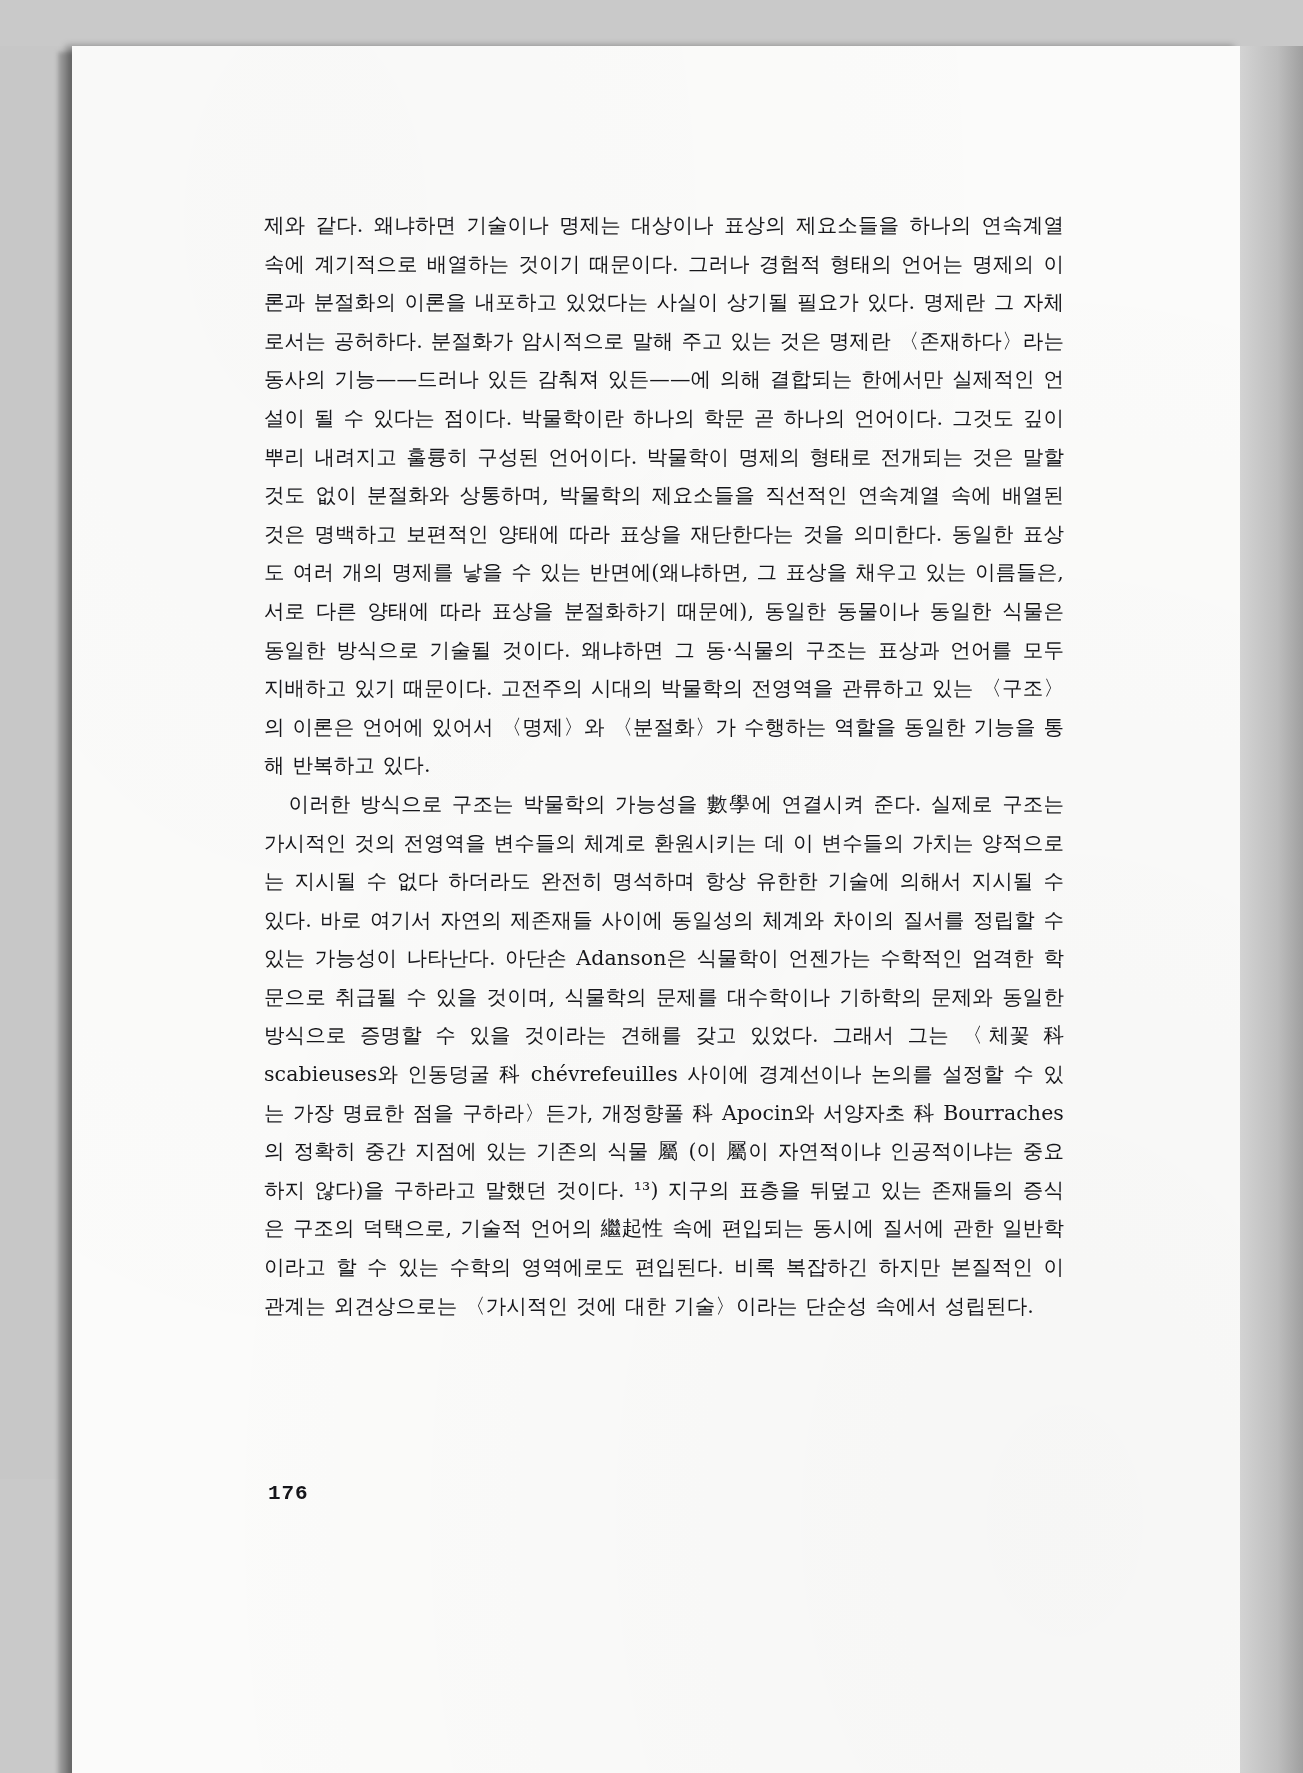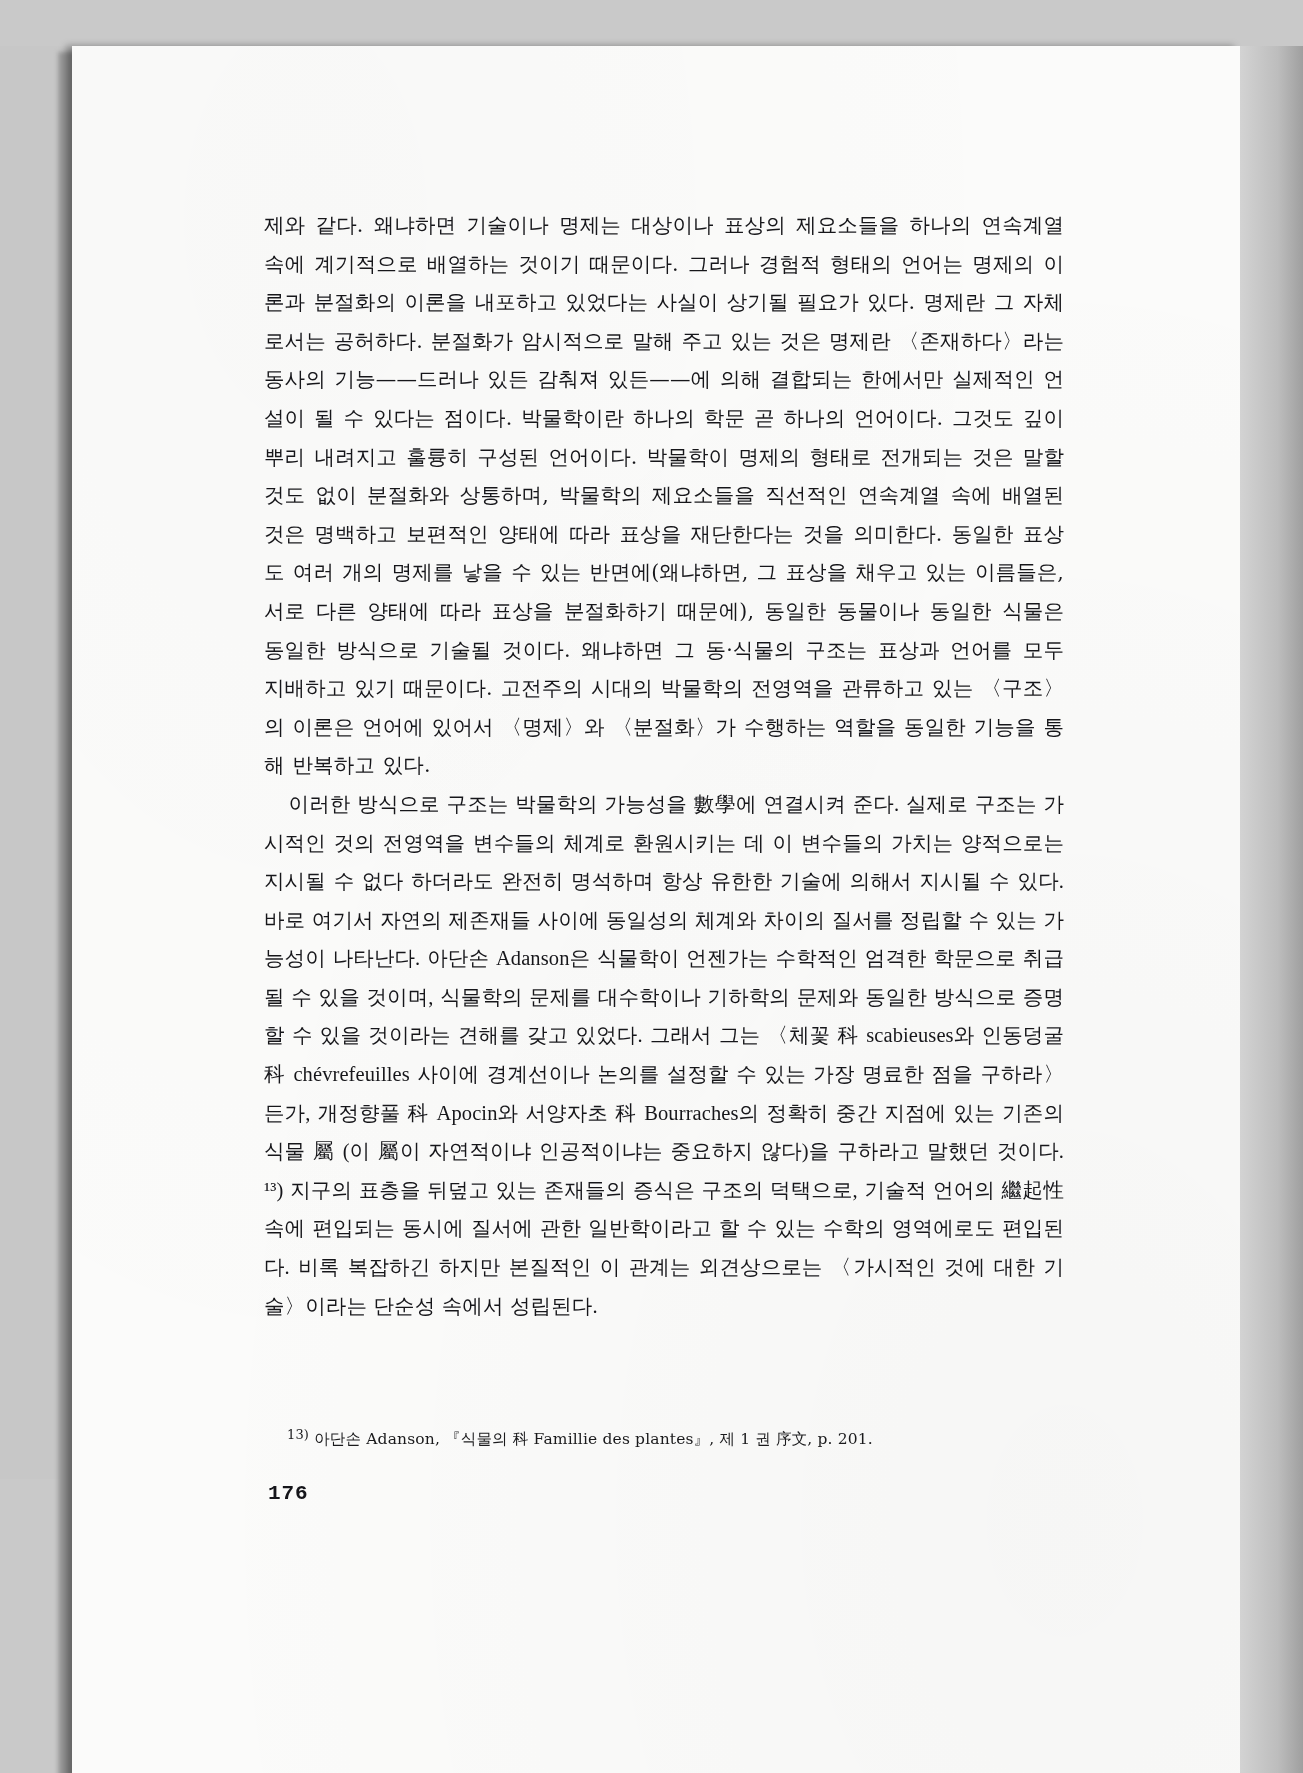--- a/index.html
+++ b/index.html
@@ -69,21 +69,20 @@
     line-height: 38.6px;
     color: #16161a;
     text-align: justify;
     text-justify: inter-character;
     word-spacing: 0.06em;
     letter-spacing: 0.005em;
     font-family: "DejaVu Serif", "Liberation Serif", serif;
   }
   .para + .para {
     text-indent: 1.2em;
-    font-family: Liberation Serif, serif;
   }
 
   #footnote {
     position: absolute;
     left: 215px;
     top: 1379px;
     width: 780px;
     font-size: 15.5px;
     line-height: 20px;
     color: #1a1a1c;
@@ -123,21 +122,18 @@
   <div id="page-shadow"></div>
 
   <div id="page">
     <div id="paper-texture"></div>
 
     <div id="text-block">
       <p class="para">제와 같다. 왜냐하면 기술이나 명제는 대상이나 표상의 제요소들을 하나의 연속계열 속에 계기적으로 배열하는 것이기 때문이다. 그러나 경험적 형태의 언어는 명제의 이론과 분절화의 이론을 내포하고 있었다는 사실이 상기될 필요가 있다. 명제란 그 자체로서는 공허하다. 분절화가 암시적으로 말해 주고 있는 것은 명제란 〈존재하다〉라는 동사의 기능——드러나 있든 감춰져 있든——에 의해 결합되는 한에서만 실제적인 언설이 될 수 있다는 점이다. 박물학이란 하나의 학문 곧 하나의 언어이다. 그것도 깊이 뿌리 내려지고 훌륭히 구성된 언어이다. 박물학이 명제의 형태로 전개되는 것은 말할 것도 없이 분절화와 상통하며, 박물학의 제요소들을 직선적인 연속계열 속에 배열된 것은 명백하고 보편적인 양태에 따라 표상을 재단한다는 것을 의미한다. 동일한 표상도 여러 개의 명제를 낳을 수 있는 반면에(왜냐하면, 그 표상을 채우고 있는 이름들은, 서로 다른 양태에 따라 표상을 분절화하기 때문에), 동일한 동물이나 동일한 식물은 동일한 방식으로 기술될 것이다. 왜냐하면 그 동·식물의 구조는 표상과 언어를 모두 지배하고 있기 때문이다. 고전주의 시대의 박물학의 전영역을 관류하고 있는 〈구조〉의 이론은 언어에 있어서 〈명제〉와 〈분절화〉가 수행하는 역할을 동일한 기능을 통해 반복하고 있다.</p>
       <p class="para">이러한 방식으로 구조는 박물학의 가능성을 數學에 연결시켜 준다. 실제로 구조는 가시적인 것의 전영역을 변수들의 체계로 환원시키는 데 이 변수들의 가치는 양적으로는 지시될 수 없다 하더라도 완전히 명석하며 항상 유한한 기술에 의해서 지시될 수 있다. 바로 여기서 자연의 제존재들 사이에 동일성의 체계와 차이의 질서를 정립할 수 있는 가능성이 나타난다. 아단손 Adanson은 식물학이 언젠가는 수학적인 엄격한 학문으로 취급될 수 있을 것이며, 식물학의 문제를 대수학이나 기하학의 문제와 동일한 방식으로 증명할 수 있을 것이라는 견해를 갖고 있었다. 그래서 그는 〈체꽃 科 scabieuses와 인동덩굴 科 chévrefeuilles 사이에 경계선이나 논의를 설정할 수 있는 가장 명료한 점을 구하라〉든가, 개정향풀 科 Apocin와 서양자초 科 Bourraches의 정확히 중간 지점에 있는 기존의 식물 屬 (이 屬이 자연적이냐 인공적이냐는 중요하지 않다)을 구하라고 말했던 것이다. ¹³) 지구의 표층을 뒤덮고 있는 존재들의 증식은 구조의 덕택으로, 기술적 언어의 繼起性 속에 편입되는 동시에 질서에 관한 일반학이라고 할 수 있는 수학의 영역에로도 편입된다. 비록 복잡하긴 하지만 본질적인 이 관계는 외견상으로는 〈가시적인 것에 대한 기술〉이라는 단순성 속에서 성립된다.</p>
     </div>
 
-    <div id="footnote">
-      <span class="sup">13)</span><span> 아단손 Adanson, 『식물의 科 Famillie des plantes』, 제 1 권 序文, p. 201.</span>
-    </div>
 
     <div id="page-number">176</div>
   </div>
 
   <div id="right-edge"></div>
 </div>
 
 </body></html>

